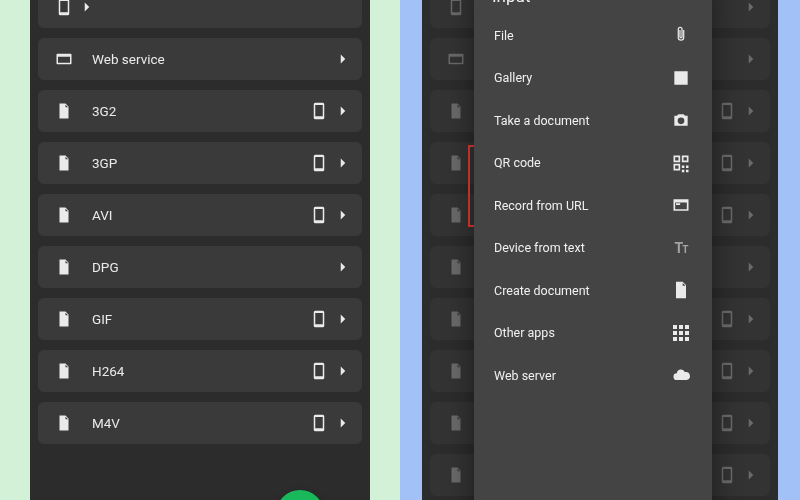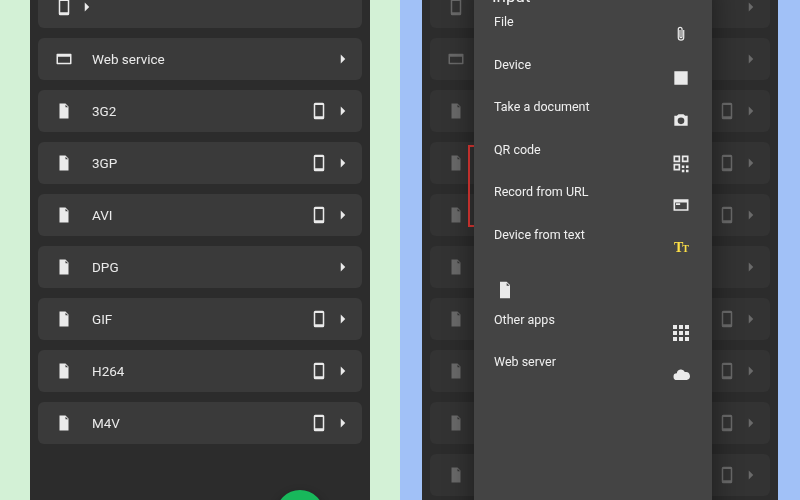--- a/index.html
+++ b/index.html
@@ -46,21 +46,21 @@
     background:#444444; border-radius:10px;
     box-shadow: 0 8px 30px rgba(0,0,0,.45);
     display:flex; flex-direction:column;
     color:#f0f0f0;
   }
   .sheet-title {
     font-size:17px; font-weight:400; padding:14px 18px 8px;
   }
   .sheet-list { flex:1; display:flex; flex-direction:column; }
   .sheet-item {
-    display:flex; justify-content:space-between;
+    display:flex; align-items:center; justify-content:space-between;
     padding:0 20px; height:42.5px;
     font-size:12.5px;
   }
   .sheet-item .txt { flex:1; }
   .sheet-item .ic  { width:22px; display:flex; align-items:center; justify-content:center; }
 
   .red-bracket {
     position:absolute; left:46px; top:165px; width:6px; height:82px;
     border-left:2px solid #e53935; border-top:2px solid #e53935; border-bottom:2px solid #e53935;
   }
@@ -77,21 +77,21 @@
   .ico-sm svg { width:18px; height:18px; }
   .ico-md svg { width:20px; height:20px; }
   .ico-w  svg { fill:#eaeaea; }
   .ico-dk svg { fill:#6a6a6a; }
   .apps-grid {
     width:16px; height:16px; display:grid; grid-template-columns:repeat(3,4px); grid-template-rows:repeat(3,4px); gap:2px;
   }
   .apps-grid span { background:#eaeaea; }
   
   
-  .tt-mark { font-weight:700; font-size:14px; color:#fde047; line-height:1; letter-spacing:-1px;font-family:Liberation Serif, serif;}
+  .tt-mark { font-weight:700; font-size:14px; color:#a3a3a3; line-height:1; letter-spacing:-1px;}
   .tt-mark .sm { font-size:10px; }
 </style>
 </head>
 <body>
 
 <svg width="0" height="0" style="position:absolute">
   <defs>
     <g id="ic-phone">
         <path d="M7 1h10a2 2 0 0 1 2 2v18a2 2 0 0 1-2 2H7a2 2 0 0 1-2-2V3a2 2 0 0 1 2-2zm0 3v15h10V4H7z"></path>
       </g>
@@ -506,21 +506,21 @@
       <div class="sheet-list" id="sheet-list">
           <div class="sheet-item">
             <span class="txt">File</span>
             <span class="ic ico-md ico-w">
               <svg viewBox="0 0 24 24">
                 <use href="#ic-attach"></use>
               </svg>
             </span>
           </div>
           <div class="sheet-item">
-            <span class="txt">Device</span>
+            <span class="txt">Gallery</span>
             <span class="ic ico-md ico-w">
               <svg viewBox="0 0 24 24">
                 <use href="#ic-image"></use>
               </svg>
             </span>
           </div>
           <div class="sheet-item">
             <span class="txt">Take a document</span>
             <span class="ic ico-md ico-w">
               <svg viewBox="0 0 24 24">
@@ -544,20 +544,21 @@
               </svg>
             </span>
           </div>
           <div class="sheet-item">
             <span class="txt">Device from text</span>
             <span class="ic">
               <span class="tt-mark">T<span class="sm">T</span></span>
             </span>
           </div>
           <div class="sheet-item">
+            <span class="txt">Create document</span>
             <span class="ic ico-md ico-w">
               <svg viewBox="0 0 24 24">
                 <use href="#ic-doc"></use>
               </svg>
             </span>
           </div>
           <div class="sheet-item">
             <span class="txt">Other apps</span>
             <span class="ic">
               <span class="apps-grid">

